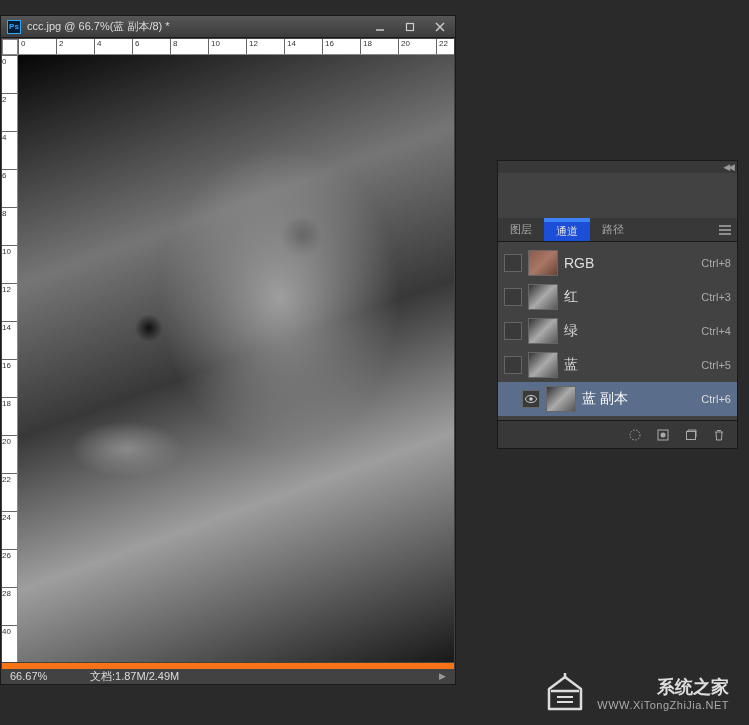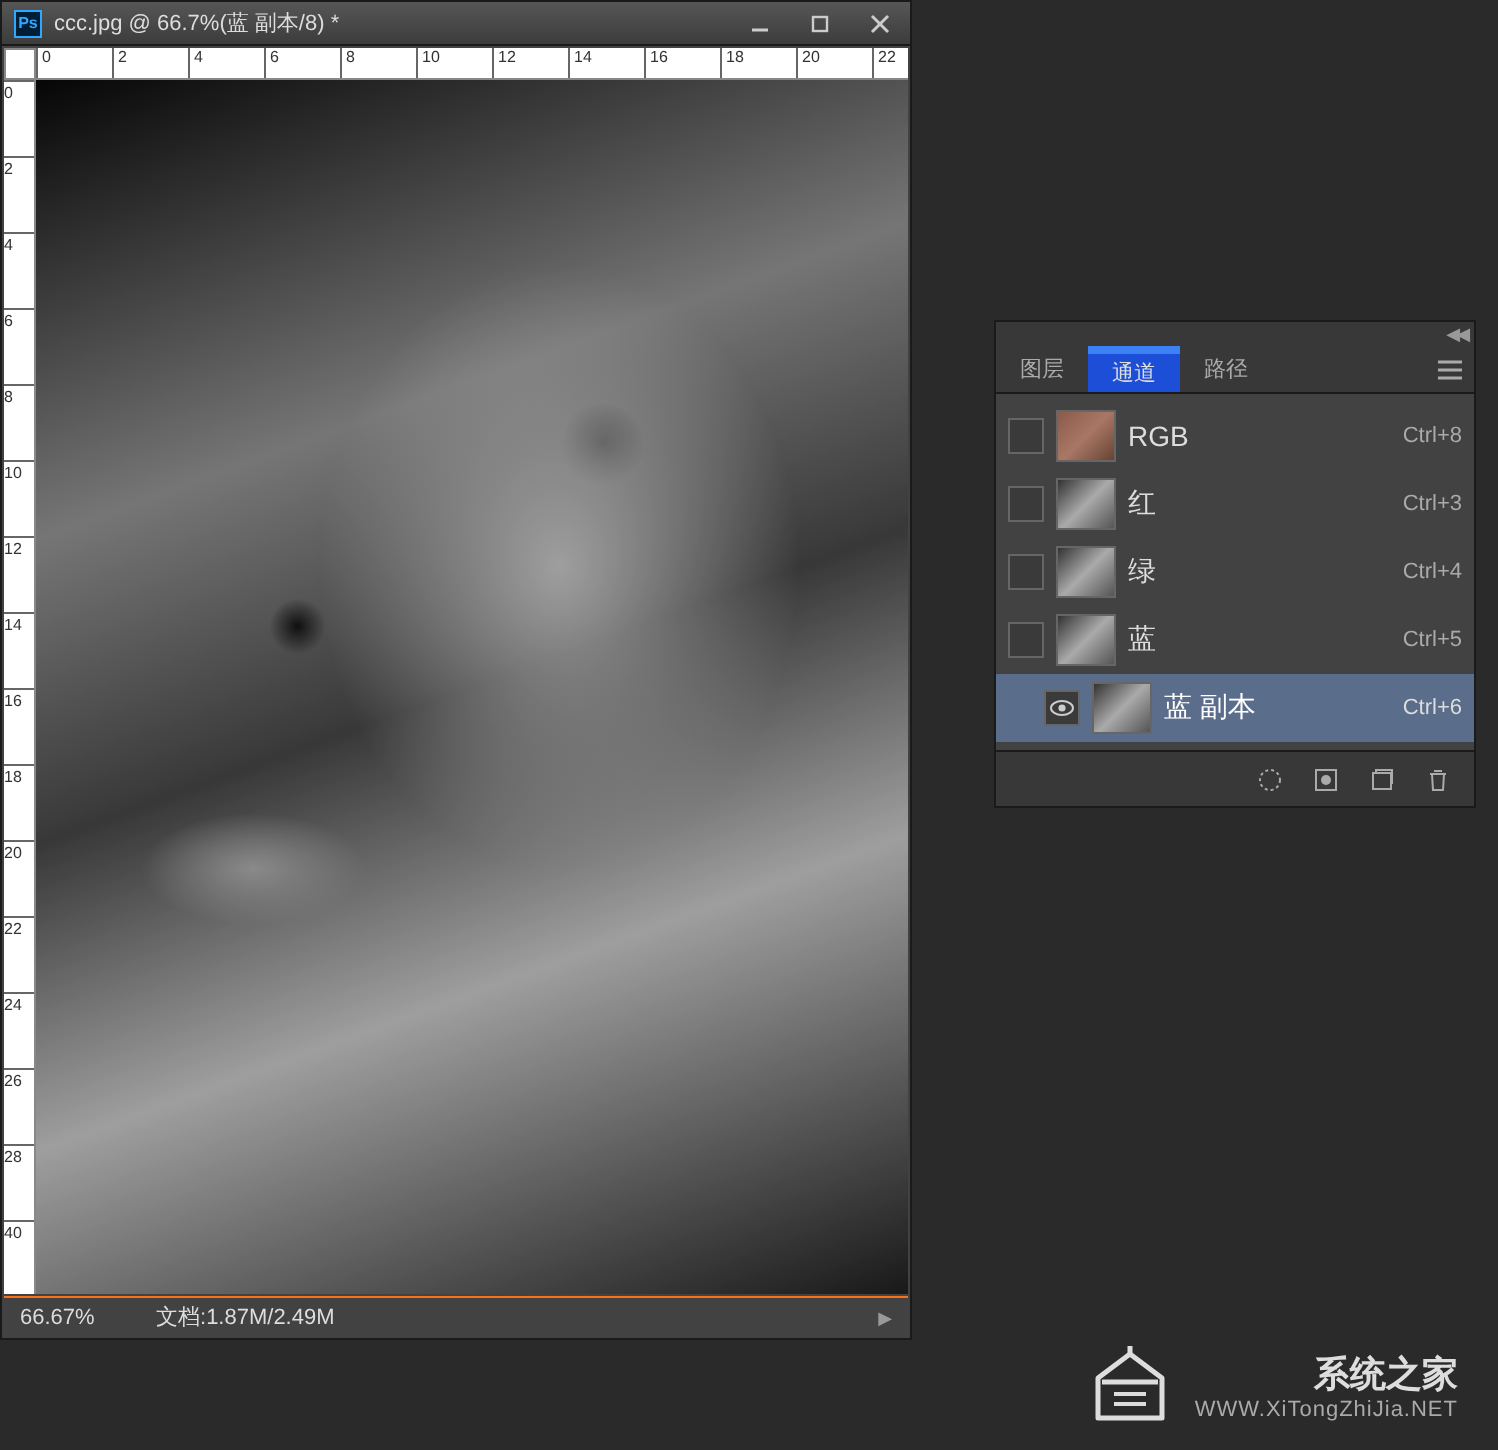--- a/index.html
+++ b/index.html
@@ -1,18 +1,18 @@
 <!DOCTYPE html>
 <html><head>
 <meta charset="utf-8">
 <style>
 * { margin: 0; padding: 0; box-sizing: border-box; font-family: "Microsoft YaHei", Arial, sans-serif; }
 body { background: #2a2a2a; width: 749px; height: 725px; position: relative; overflow: hidden; }
 
-.doc-window { position: absolute; left: 0; top: 0; width: 456px; height: 670px; background: #424242; border: 1px solid #1a1a1a; }
+.doc-window { position: absolute; left: 0; top: 15px; width: 456px; height: 670px; background: #424242; border: 1px solid #1a1a1a; }
 .doc-titlebar { height: 22px; background: linear-gradient(#565656, #3c3c3c); display: flex; align-items: center; justify-content: space-between; padding-left: 6px; border-bottom: 1px solid #1a1a1a; }
 .doc-title-left { display: flex; align-items: center; gap: 6px; }
 .ps-icon { width: 14px; height: 14px; background: #001e36; border: 1px solid #31a8ff; display: flex; align-items: center; justify-content: center; color: #31a8ff; font-size: 8px; font-weight: bold; }
 .doc-title { color: #ddd; font-size: 11px; }
 .win-controls { display: flex; height: 100%; }
 .win-btn { width: 30px; height: 100%; display: flex; align-items: center; justify-content: center; color: #ccc; cursor: pointer; }
 .win-btn svg { width: 10px; height: 10px; }
 
 .ruler-corner { position: absolute; left: 1px; top: 23px; width: 16px; height: 16px; background: #fff; border: 1px solid #888; }
 .ruler-h { position: absolute; left: 17px; top: 23px; right: 1px; height: 16px; background: #fff; border-bottom: 1px solid #888; overflow: hidden; }
@@ -23,29 +23,29 @@
 .canvas { position: absolute; left: 17px; top: 39px; right: 1px; bottom: 22px; background: #535353; overflow: hidden; }
 .image-area { width: 100%; height: 100%; background: linear-gradient(135deg, #2a2a2a 0%, #888 20%, #555 40%, #aaa 55%, #333 70%, #666 85%, #222 100%); position: relative; }
 .face-simulate { position: absolute; inset: 0; background:
   radial-gradient(ellipse 200px 250px at 60% 40%, #999 0%, transparent 60%),
   radial-gradient(circle 30px at 65% 30%, #333 0%, transparent 70%),
   radial-gradient(circle 20px at 30% 45%, #222 0%, transparent 70%),
   radial-gradient(ellipse 80px 40px at 25% 65%, #888 0%, transparent 70%),
   linear-gradient(160deg, #1a1a1a 0%, #777 30%, #444 50%, #999 70%, #2a2a2a 100%);
   filter: grayscale(100%) contrast(1.2); }
 
-.statusbar { position: absolute; left: 1px; right: 1px; bottom: 1px; height: 20px; background: #424242; border-top: 1px solid #f97316; display: flex; align-items: center; padding: 0 8px; gap: 8px; }
+.statusbar { position: absolute; left: 1px; right: 1px; bottom: 1px; height: 20px; background: #424242; border-top: 6px solid #f97316; display: flex; align-items: center; padding: 0 8px; gap: 20px; }
 .status-zoom { color: #ddd; font-size: 11px; width: 60px; }
 .status-doc { color: #ddd; font-size: 11px; }
 .status-arrow { color: #999; font-size: 9px; margin-left: auto; }
 
 .panel { position: absolute; right: 11px; top: 160px; width: 241px; background: #424242; border: 1px solid #1a1a1a; }
 .panel-header { height: 12px; background: #383838; display: flex; justify-content: flex-end; align-items: center; padding-right: 4px; }
 .collapse-arrows { color: #999; font-size: 9px; letter-spacing: -2px; }
-.tabs { display: flex; height: 24px; background: #383838; border-bottom: 1px solid #1a1a1a; }
+.tabs { display: flex; height: 24px; background: #383838; border-bottom: 1px solid #1a1a1a; margin-top: 45px; }
 .tab { padding: 0 12px; display: flex; align-items: center; color: #aaa; font-size: 11px; cursor: pointer; }
 .tab.active { background: #1d4ed8; color: #ddd; border-top: 4px solid #3b82f6; }
 .tab-menu { margin-left: auto; padding: 0 6px; color: #aaa; display: flex; align-items: center; cursor: pointer; }
 
 .channel-list { padding: 4px 0; }
 .channel-row { display: flex; align-items: center; height: 34px; padding: 0 6px; gap: 6px; cursor: pointer; }
 .channel-row.selected { background: #5a6d8a; padding-left: 24px; }
 .vis-toggle { width: 18px; height: 18px; border: 1px solid #666; background: #3a3a3a; display: flex; align-items: center; justify-content: center; }
 .eye-icon { width: 12px; height: 8px; }
 .thumb { width: 30px; height: 26px; border: 1px solid #666; background: #888; }

